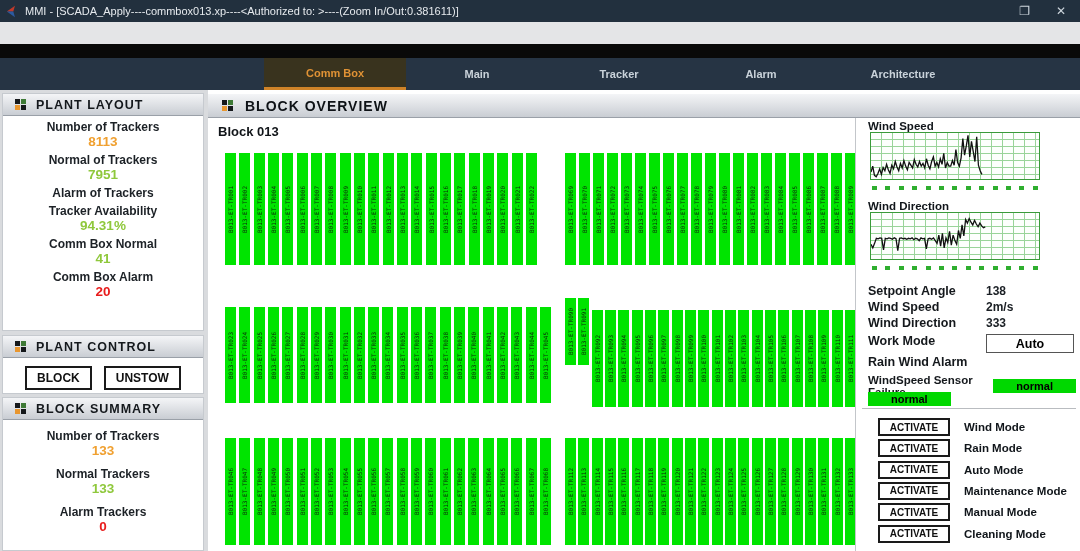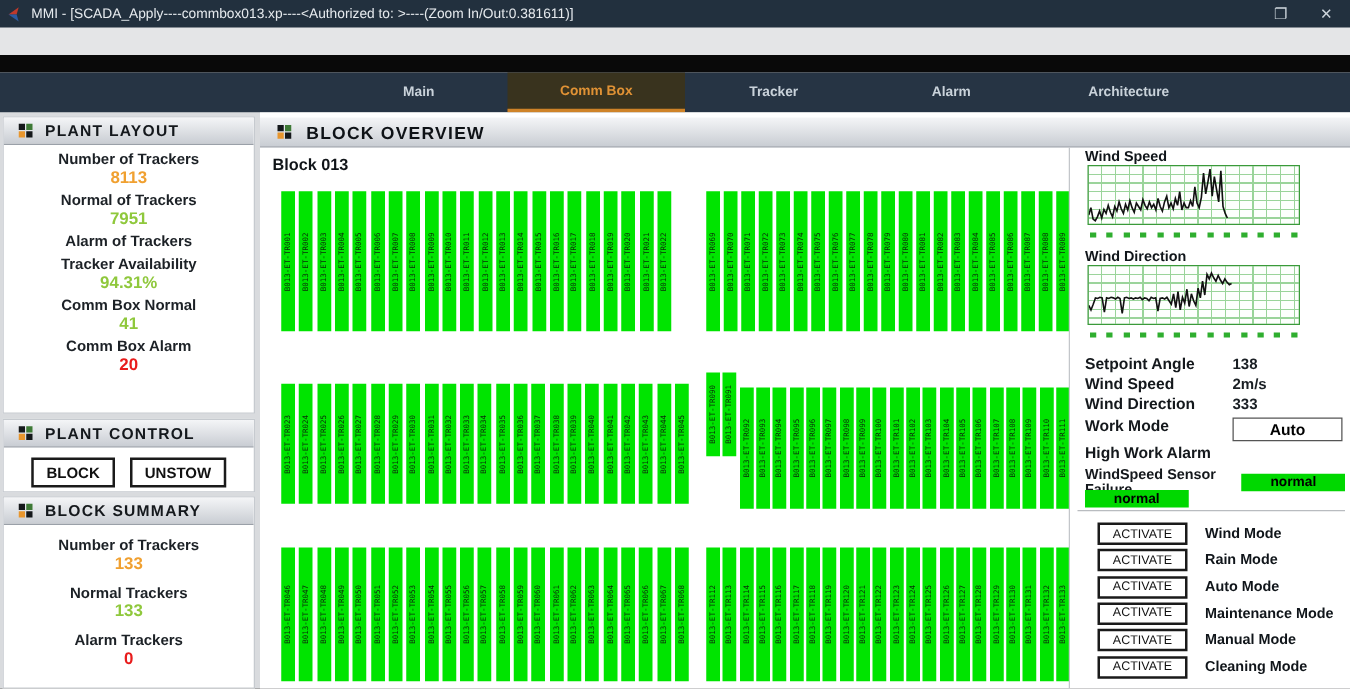--- a/index.html
+++ b/index.html
@@ -80,21 +80,21 @@
   .inforow .i-label { font-size:12.5px; font-weight:bold; color:#14181c; flex:0 0 118px; }
   .inforow .i-value { font-size:12px; font-weight:bold; color:#1a1f24; }
   .value-box { border:1px solid #555; background:#fff; width:90px; height:19px; text-align:center;
     font-size:12.5px; font-weight:bold; line-height:18px; cursor:pointer; }
   .alarm-label { position:absolute; left:8px; font-size:12.5px; font-weight:bold; color:#14181c; }
   .sensorrow { position:absolute; left:8px; width:208px; display:flex; align-items:center; justify-content:space-between; }
   .sensorrow .i-label { font-size:11.5px; font-weight:bold; color:#14181c; }
   .badge { background:#00d800; color:#000; font-size:11px; font-weight:bold; padding:1px 23px; }
   .hdivider { position:absolute; left:2px; top:290px; width:214px; height:1px; background:#b9bcc0; }
   .moderow { position:absolute; left:18px; width:200px; height:18px; display:flex; align-items:center; }
-  .moderow .act-btn { background:#fff; border:2px solid #1a1a1a; font-family:inherit; font-size:10px; font-weight:normal;
+  .moderow .act-btn { background:#fff; border:2px solid #1a1a1a; font-family:inherit; font-size:10px; font-weight:bold;
     color:#111; width:72px; height:18px; cursor:pointer; padding:0; }
   .moderow .m-label { font-size:11.5px; font-weight:bold; color:#10151a; margin-left:14px; }
 </style>
 </head>
 <body>
 
 <div id="screen">
 
   <div class="titlebar">
     <svg class="logo" viewBox="0 0 16 16">
@@ -108,22 +108,22 @@
     </span>
   </div>
 
   <div class="timebar">
     <div class="timebox">03/02/2023 15:15:24</div>
   </div>
   <div class="blackstrip"></div>
 
   <div class="navbar">
     <div class="nav-tabs" id="nav-tabs">
+        <div class="tab active">Comm Box</div>
         <div class="tab">Main</div>
-        <div class="tab active">Comm Box</div>
         <div class="tab">Tracker</div>
         <div class="tab">Alarm</div>
         <div class="tab">Architecture</div>
       </div>
   </div>
 
   <div class="content">
 
     <div class="panel" id="plant-layout">
       <div class="panel-hd">
@@ -688,21 +688,21 @@
             <div class="inforow" style="top: 198px;">
               <span class="i-label">Wind Direction</span>
               <span class="i-value">333</span>
             </div>
             <div class="inforow" style="top: 216px;">
               <span class="i-label">Work Mode</span>
               <div class="value-box">Auto</div>
             </div>
           </div>
 
-        <div class="alarm-label" style="top:237px">High Work Alarm</div>
+        <div class="alarm-label" style="top:237px">Rain Wind Alarm</div>
 
         <div id="sensor-rows">
             <div class="sensorrow" style="top: 256px;">
               <span class="i-label">WindSpeed Sensor Failure</span>
               <span class="badge">normal</span>
             </div>
             <div class="sensorrow" style="top: 274px;">
               <span class="badge">normal</span>
             </div>
           </div>

